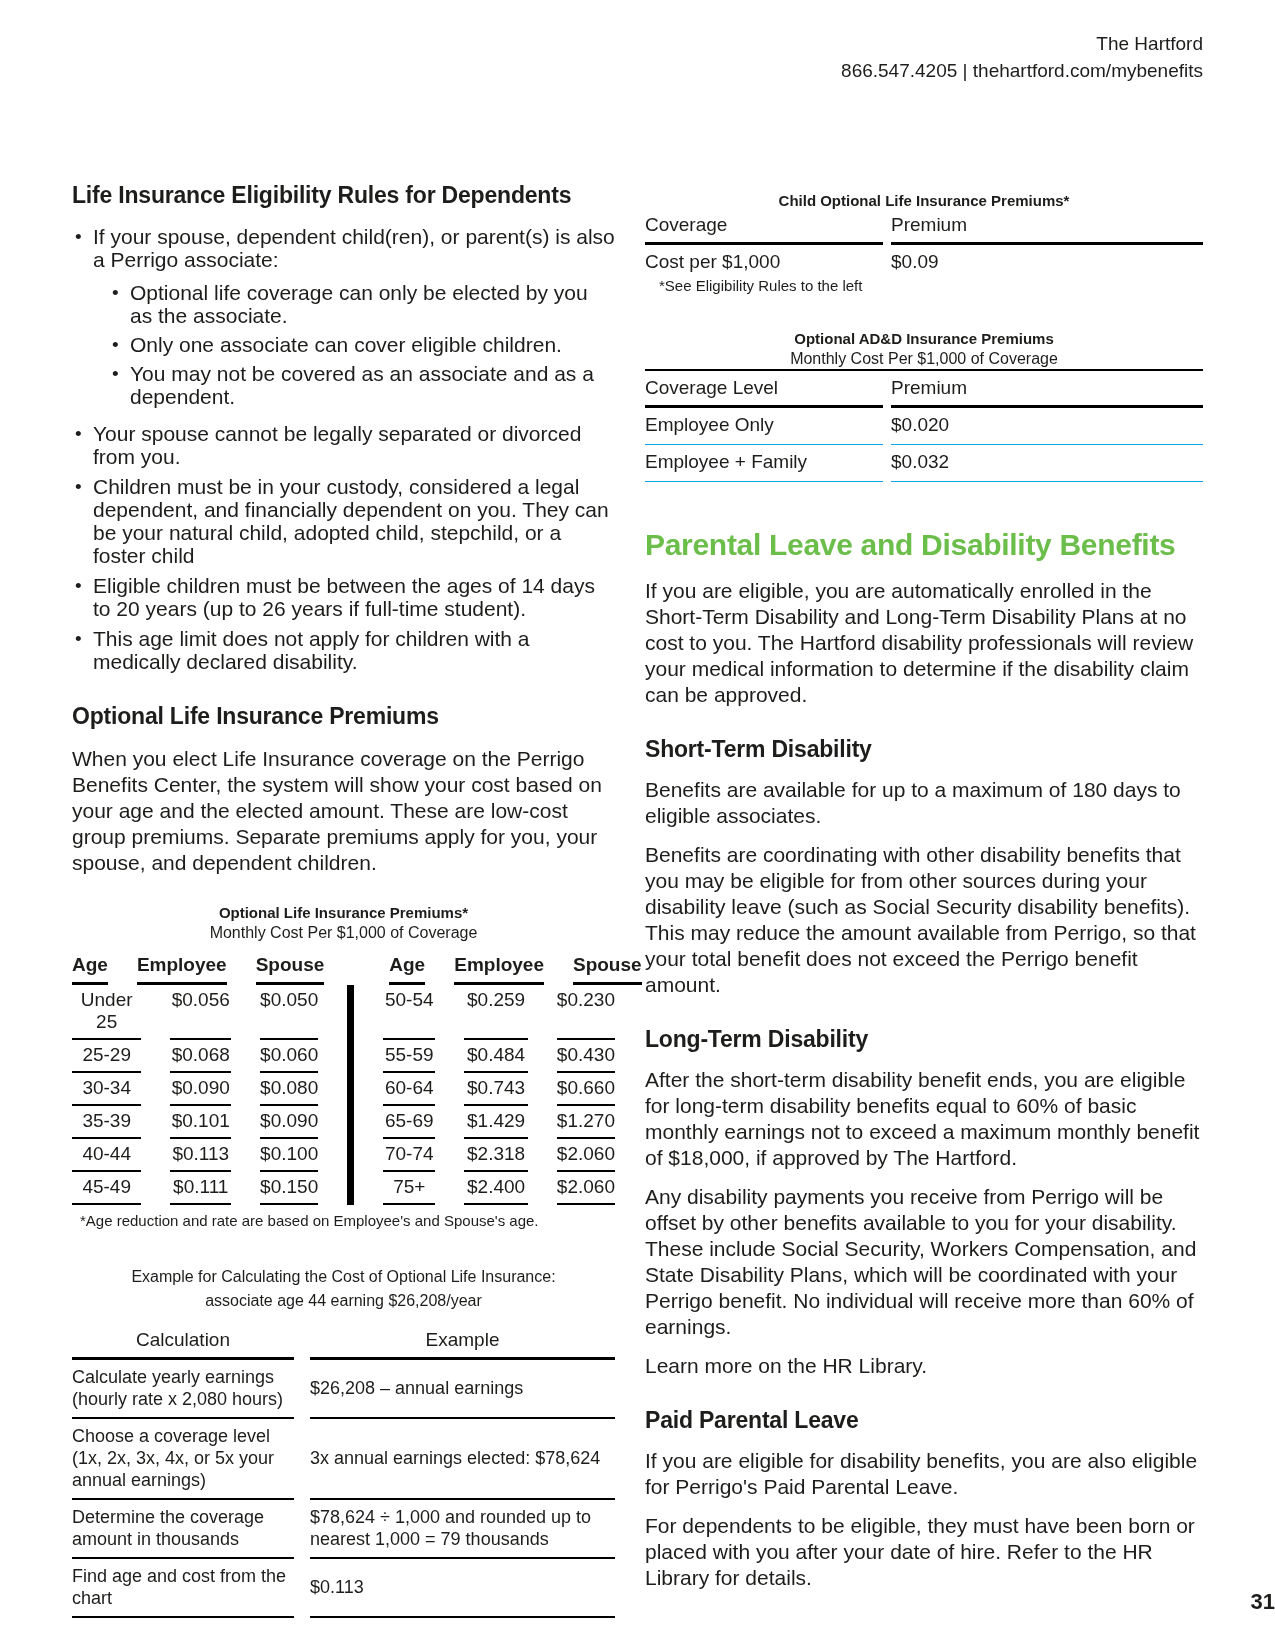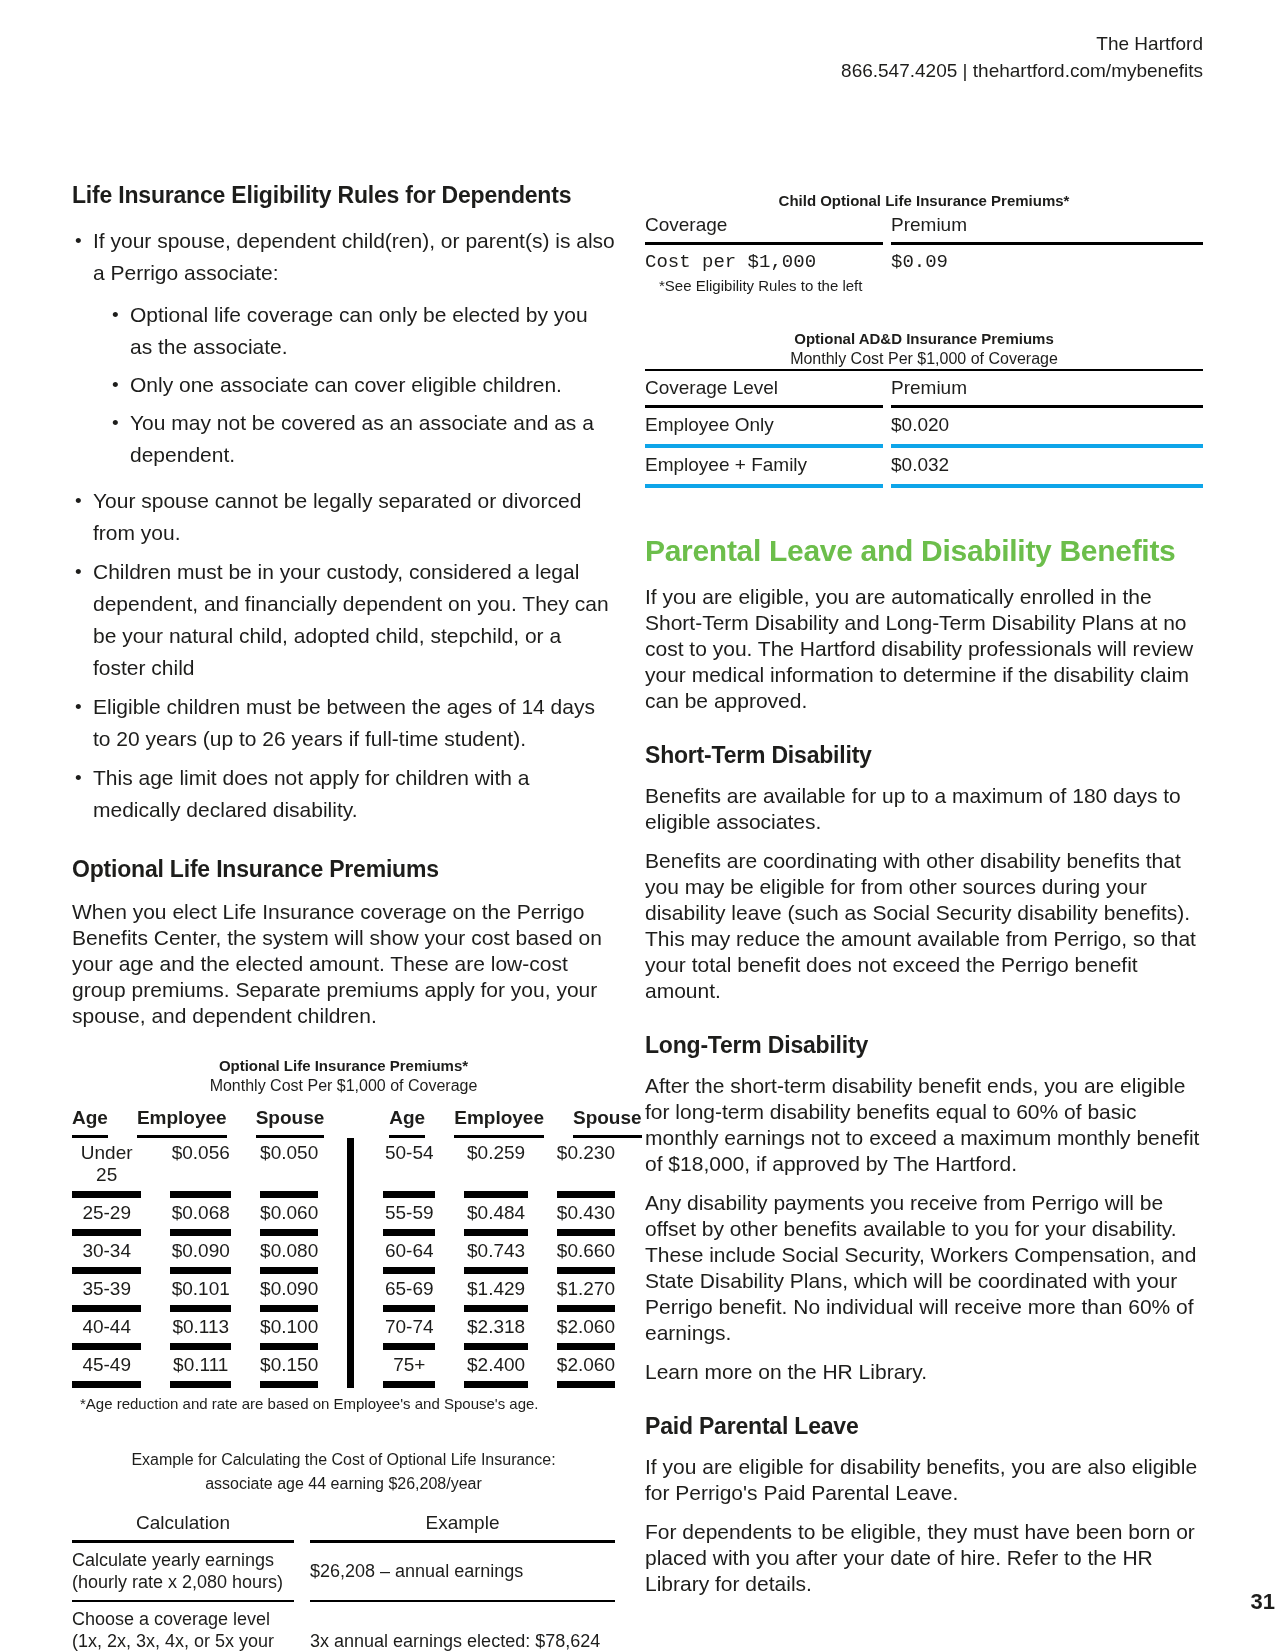--- a/index.html
+++ b/index.html
@@ -17,49 +17,49 @@
   .col-left  { flex:0 0 543px; width:543px; }
   .col-right { flex:1; min-width:0; }
 
   .h2 { font-size:23px; font-weight:bold; margin:0 0 16px 0; letter-spacing:-0.2px; }
   .h2.mt { margin-top:30px; }
   .h3 { font-size:23px; font-weight:bold; margin:28px 0 14px 0; letter-spacing:-0.2px; }
   .h1-green { color:var(--accent-green); font-size:30px; font-weight:bold;
               margin:46px 0 16px 0; letter-spacing:-0.3px; white-space:nowrap; }
   .body-text { font-size:21px; line-height:26px; margin:0 0 13px 0; }
 
-  ul.bullets { list-style:none; margin:0; padding:0; font-size:21px; line-height:32px; }
+  ul.bullets { list-style:none; margin:0; padding:0; font-size:21px; line-height:23px; }
   li.b1 { position:relative; padding-left:21px; margin-bottom:7px; }
   li.b1::before { content:"\2022"; position:absolute; left:3px; font-size:19px; }
   ul.sub { list-style:none; margin:10px 0 14px 14px; padding:0; }
   li.b2 { position:relative; padding-left:23px; margin-bottom:6px; }
   li.b2::before { content:"\2022"; position:absolute; left:5px; font-size:19px; }
 
   .tbl-title { text-align:center; font-weight:bold; font-size:15px; margin:28px 0 3px 0; }
   .tbl-sub   { text-align:center; font-size:16px; margin:0 0 10px 0; }
 
   
   .plt-head, .plt-row { display:grid; grid-template-columns:1.2fr 1.05fr .95fr 7px .9fr 1.1fr .95fr; column-gap:29px; }
   .plt-head .cell { font-weight:bold; font-size:19px; text-align:center; border-bottom:3px solid #000; padding:2px 0 6px; }
-  .plt-row  .cell { font-size:19px; text-align:center; border-bottom:7px solid #000000; padding:4px 0 5px; }
+  .plt-row  .cell { font-size:19px; text-align:center; border-bottom:2px solid #000000; padding:4px 0 5px; }
   .plt-row  .bar  { background:#000; }
   .plt-head .bar  { background:transparent; }
   .fn { font-size:15px; margin:7px 0 0 8px; }
 
   .example-intro { text-align:center; font-size:16px; line-height:24px; margin:36px 30px 14px 30px; }
 
   
   .calc-head, .calc-row { display:grid; grid-template-columns:222px 1fr; column-gap:8px;gap:16px; }
   .t2-head, .t2-row { display:grid; grid-template-columns:238px 1fr; column-gap:8px; }
   .calc-head .cell, .t2-head .cell { font-weight:normal; font-size:19px; border-bottom:3px solid #000; padding:2px 0 6px; }
   .calc-head .cell { text-align:center; }
   .calc-row .cell { display:flex; flex-direction:column; justify-content:center;
                     font-size:18px; line-height:22px; border-bottom:2px solid #000; padding:6px 0 7px; }
-  .t2-row .cell { font-size:19px; border-bottom:4px solid #0ea5e9; padding:6px 0 8px; }
-  .t2-row.no-rule .cell { border-bottom:none; padding-bottom:2px;font-family:Liberation Mono, monospace; }
+  .t2-row .cell { font-size:19px; border-bottom:1px solid #0ea5e9; padding:6px 0 8px; }
+  .t2-row.no-rule .cell { border-bottom:none; padding-bottom:2px; }
   .fn-small { font-size:15px; margin:2px 0 0 14px; }
   .full-rule { border-bottom:2px solid #000; margin-top:1px; }
   .page-num { position:absolute; left:0; bottom:36px; width:100%; text-align:right;
               font-size:22px; font-weight:bold; }
 </style>
 </head>
 <body>
 
 <div class="page">
 

